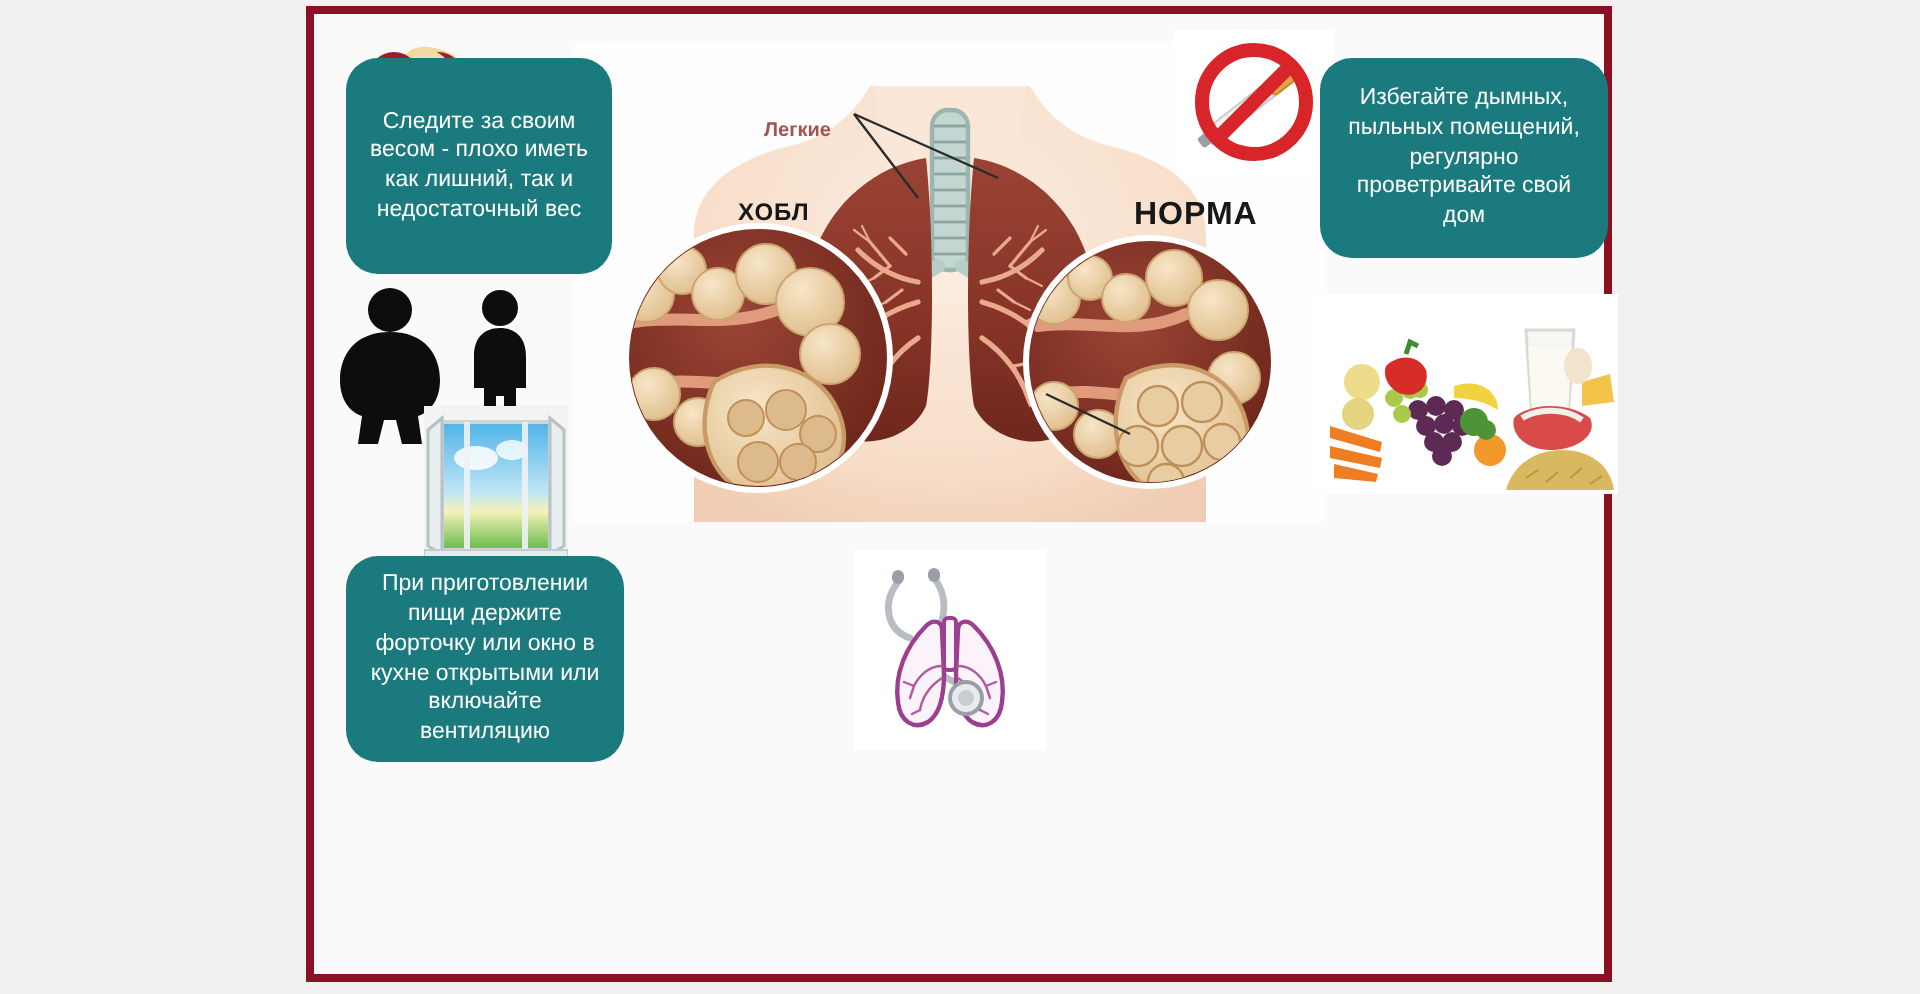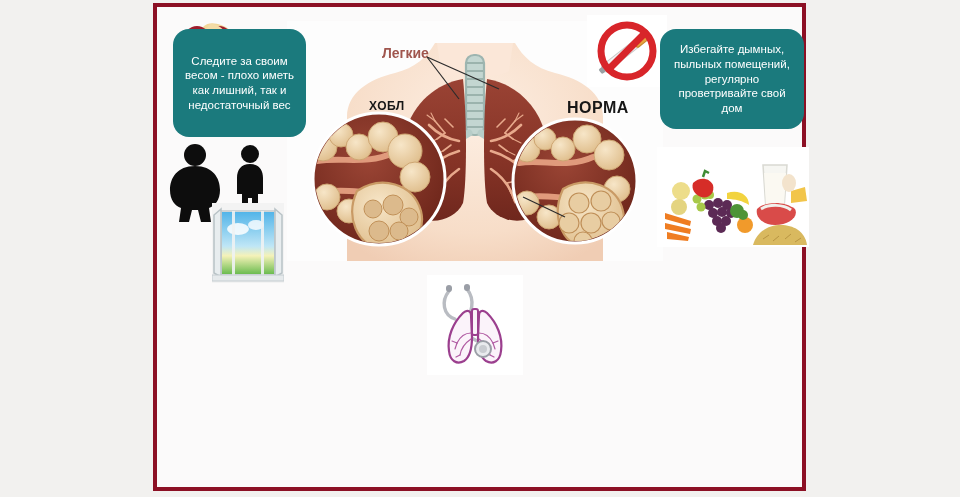--- a/index.html
+++ b/index.html
@@ -51,21 +51,21 @@
   #box-nutrition   {left:503px; top:271px; width:144px;height:105px;}
 
   
   .panel{position:absolute;background:#ffffff;}
 
   
   #anatomy{left:130px;top:14px;width:376px;height:240px;overflow:hidden;background:#fdfdfd;}
 
   
   .lbl{position:absolute;font-weight:bold;pointer-events:none;}
-  #lbl-lungs {left:95px; top:24px; font-size:14px;color:#a0564e;}
+  #lbl-lungs {left:95px; top:39px; font-size:10px;color:#a0564e;}
   #lbl-copd  {left:82px; top:78px; font-size:12px;color:#171717;letter-spacing:.5px;}
   #lbl-normal{left:280px;top:78px; font-size:16px;color:#171717;letter-spacing:.5px;}
 
   
   #figures{left:5px;top:135px;width:112px;height:82px;background:transparent;}
   
   #window{left:55px;top:196px;width:72px;height:80px;}
   
   #nosmoke{left:430px;top:8px;width:80px;height:72px;background:#ffffff;}
   
@@ -452,16 +452,19 @@
     </div>
 
     <div class="tealbox" id="box-weight">
         <span>Следите за своим весом - плохо иметь как лишний, так и недостаточный вес</span>
       </div>
 
     <div class="tealbox" id="box-smokefree">
         <span>Избегайте дымных, пыльных помещений, регулярно проветривайте свой дом</span>
       </div>
 
+    <div class="tealbox" id="box-kitchen">
+        <span>При приготовлении пищи держите форточку или окно в кухне открытыми или включайте вентиляцию</span>
+      </div>
 
 
   </div>
 </div>
 
 </body></html>

